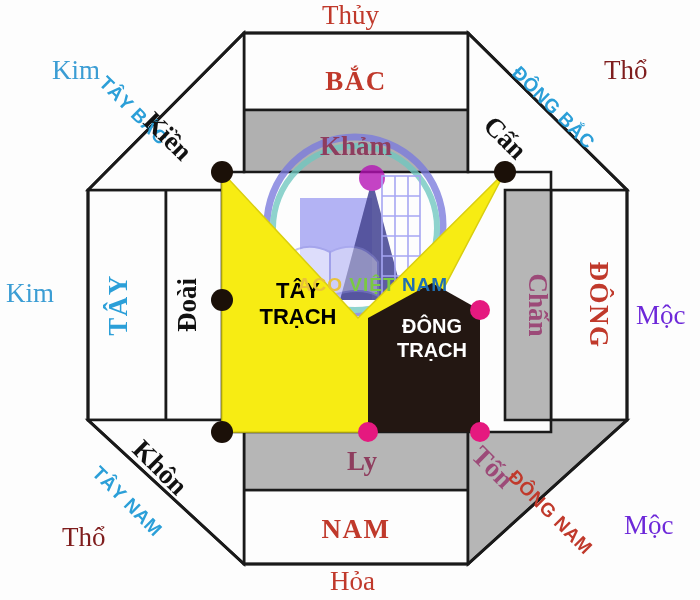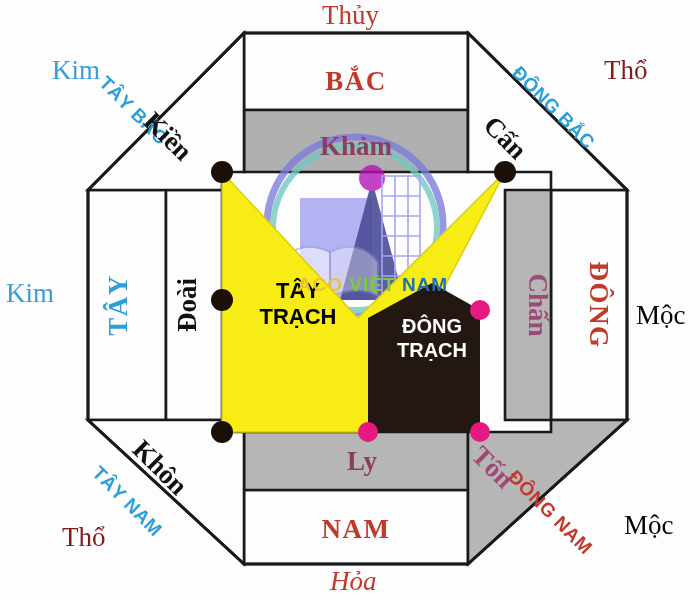--- a/index.html
+++ b/index.html
@@ -29,21 +29,21 @@
     pointer-events: none;
   }
   .element-label {
     font-size: 27px;
     font-weight: normal;
   }
   .el-kim { color: #3b9dd4; text-align: center; }
   .el-tho { color: #7f1d1d; }
   .el-thuy { color: #c0392b; }
   .el-hoa  { color: #c0392b; }
-  .el-moc  { color: #000000; }
+  .el-moc  { color: #6d28d9; }
 
   .dir-diag {
     font-family: "Liberation Sans", sans-serif;
     font-weight: bold;
     font-size: 19px;
     letter-spacing: 0.5px;
   }
   .dir-blue { color: #2b9fd8; }
   .dir-red  { color: #c0392b; }
 
@@ -192,21 +192,21 @@
 
     <text x="529" y="305" text-anchor="middle" transform="rotate(90 529 305)" font-family="Liberation Serif, serif" font-size="27" font-weight="bold" fill="#9c4a78">Chấn</text>
   </svg>
 
   <div class="outer-label element-label el-kim" style="left:52px; top:55px;">Kim</div>
   <div class="outer-label element-label el-thuy" style="left:322px; top:0px;text-align:center;">Thủy</div>
   <div class="outer-label element-label el-tho" style="left:604px; top:55px;">Thổ</div>
   <div class="outer-label element-label el-kim" style="left:6px; top:278px;">Kim</div>
   <div class="outer-label element-label el-moc" style="left:636px; top:300px;">Mộc</div>
   <div class="outer-label element-label el-tho" style="left:62px; top:522px;">Thổ</div>
-  <div class="outer-label element-label el-hoa" style="left:330px; top:566px;font-style:italic;">Hỏa</div>
+  <div class="outer-label element-label el-hoa" style="left:330px; top:566px;">Hỏa</div>
   <div class="outer-label element-label el-moc" style="left:624px; top:510px;">Mộc</div>
 
   <div class="outer-label dir-diag dir-blue" style="left:110px; top:72px; transform:rotate(45deg); transform-origin:left top;">TÂY BẮC</div>
   <div class="outer-label dir-diag dir-blue" style="left:523px; top:62px; transform:rotate(45deg); transform-origin:left top;">ĐÔNG BẮC</div>
   <div class="outer-label dir-diag dir-blue" style="left:103px; top:462px; transform:rotate(45deg); transform-origin:left top;">TÂY NAM</div>
   <div class="outer-label dir-diag dir-red" style="left:519px; top:466px; transform:rotate(45deg); transform-origin:left top;">ĐÔNG NAM</div>
 
   <div class="outer-label trigram-diag tri-black" style="left:159px; top:106px; transform:rotate(45deg); transform-origin:left top;">Kiền</div>
   <div class="outer-label trigram-diag tri-black" style="left:499px; top:110px; transform:rotate(45deg); transform-origin:left top;">Cấn</div>
   <div class="outer-label trigram-diag tri-black" style="left:148px; top:434px; transform:rotate(45deg); transform-origin:left top;">Khôn</div>

